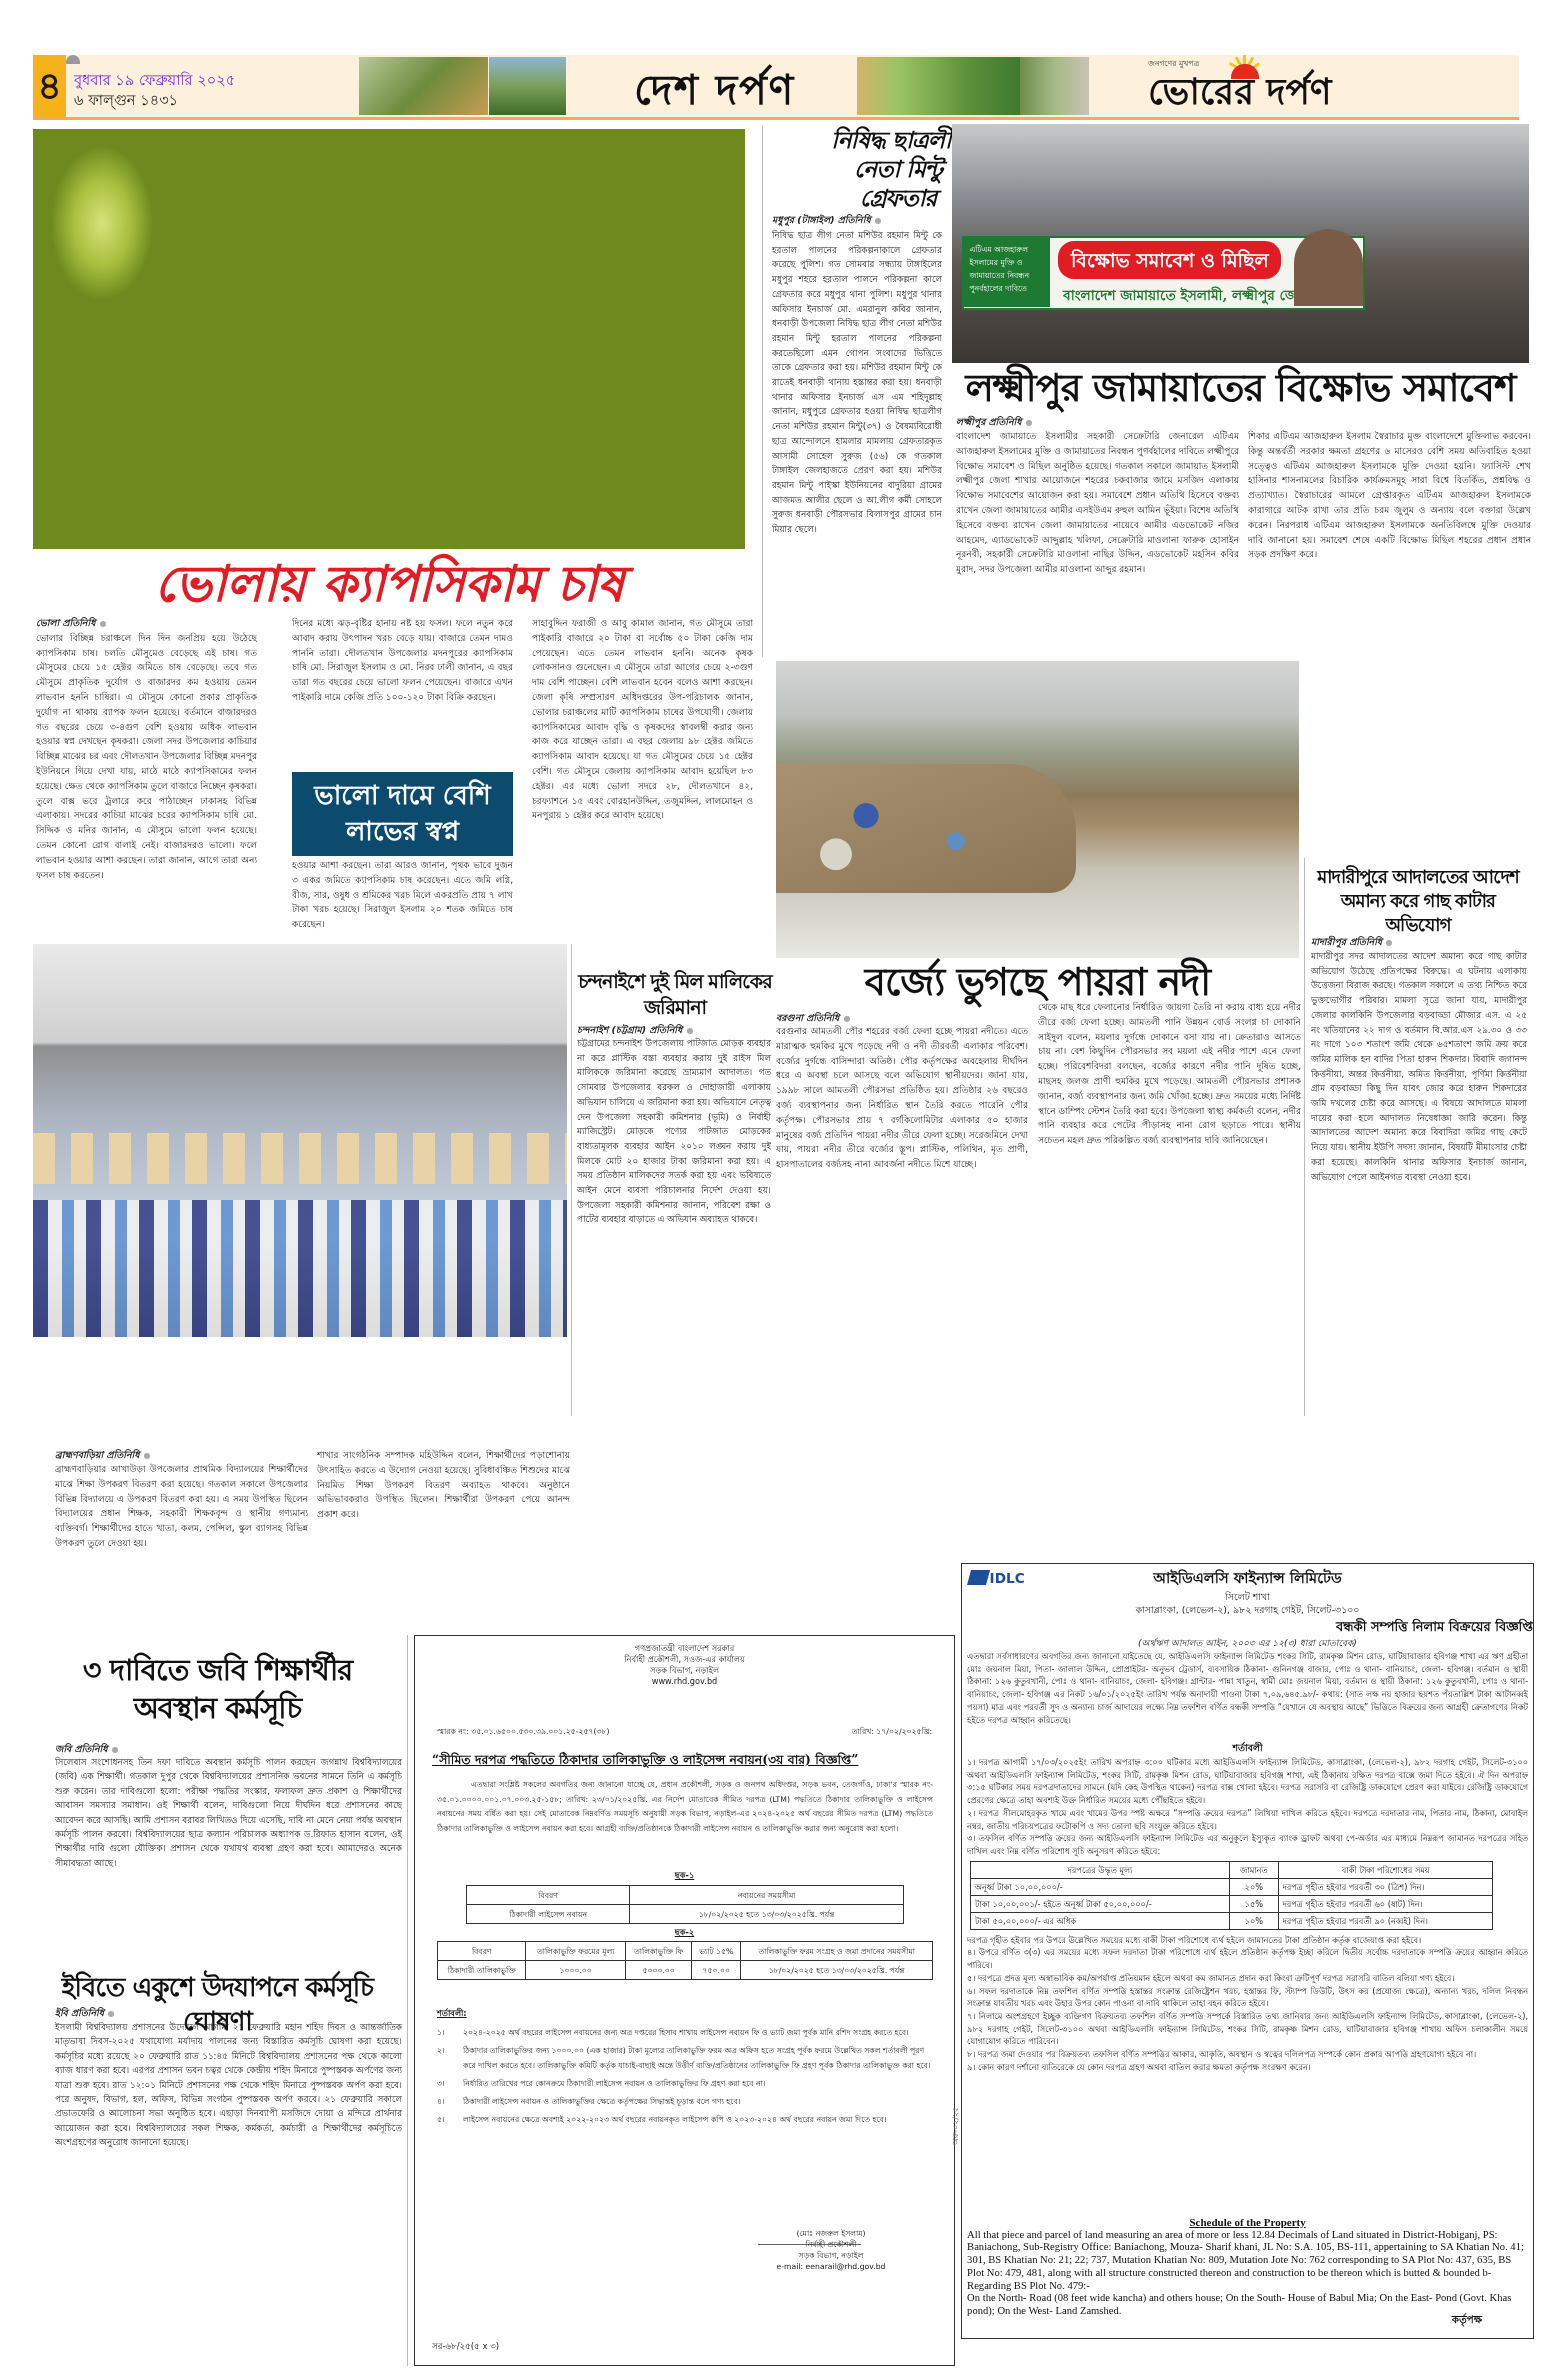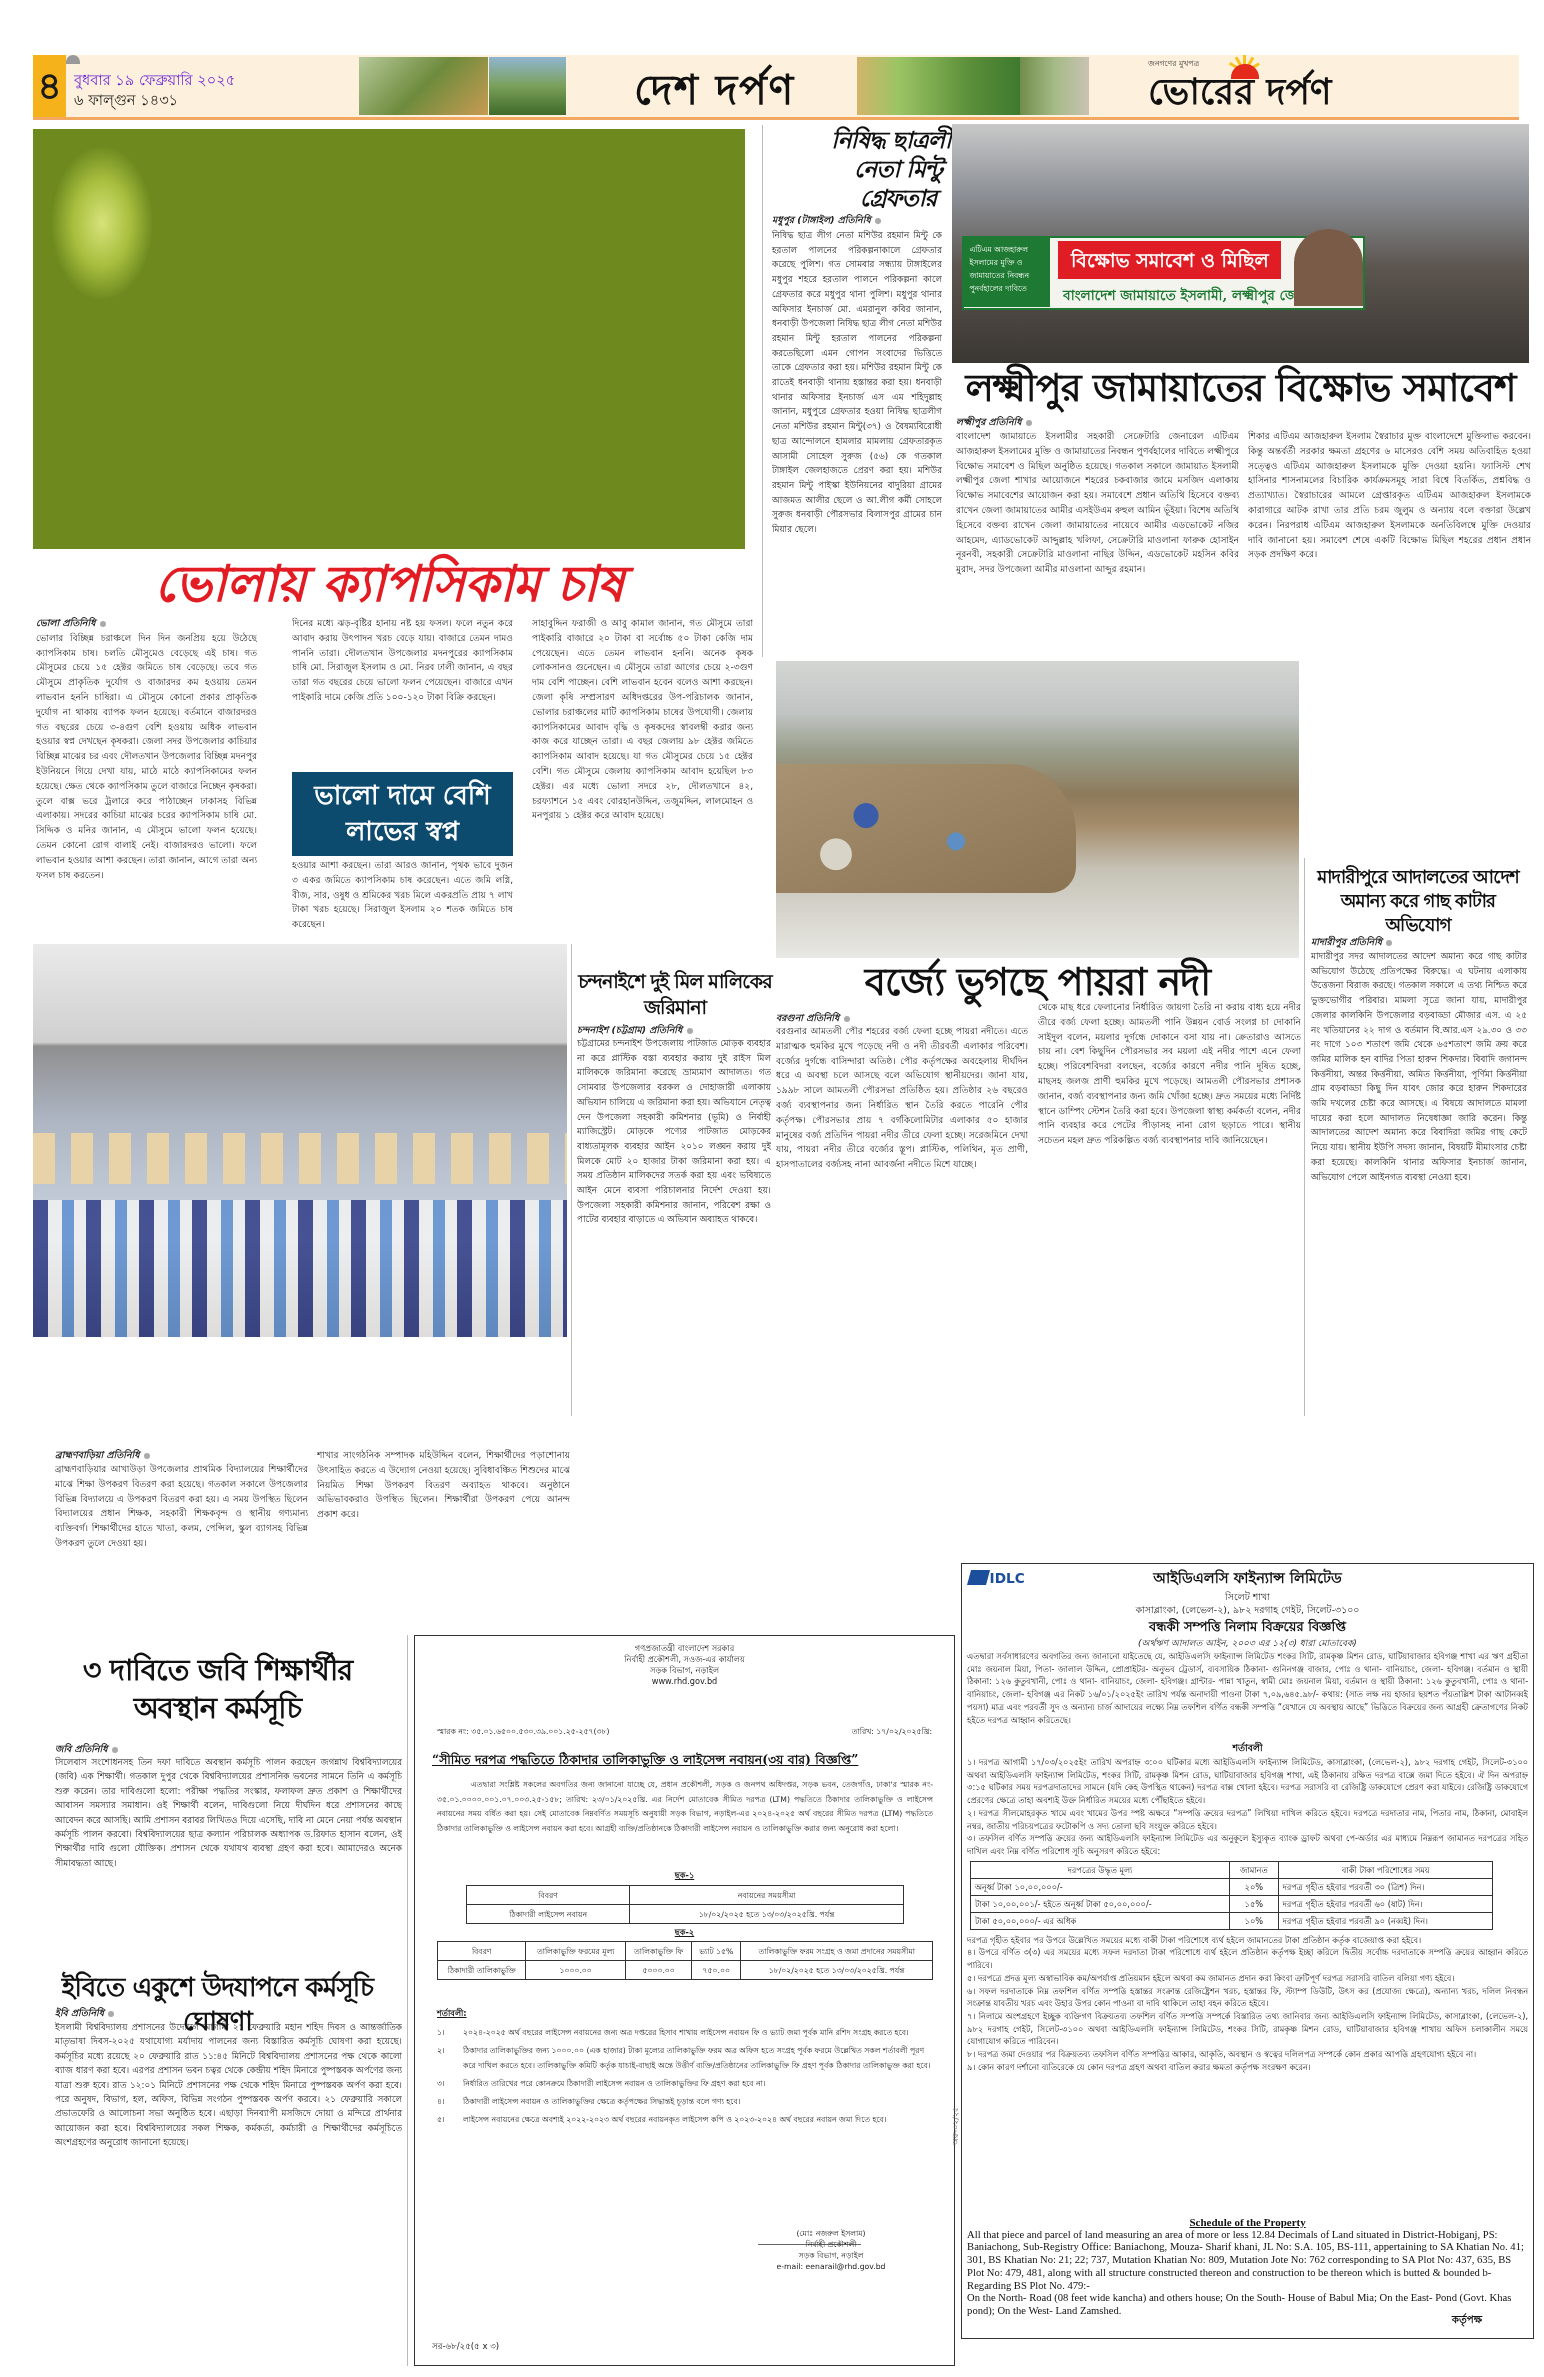--- a/index.html
+++ b/index.html
@@ -56,21 +56,21 @@
   #caps-box { left:292px; top:772px; width:221px; height:84px; background:#0c4a6e; color:#fff; text-align:center; font-family:"DejaVu Serif",serif; font-weight:bold; font-size:26px; line-height:36px; padding-top:5.1px; }
 
   
   #mintu-head { left:813px; top:125px; width:170px; font-size:23px; line-height:29px; font-style:italic; }
   #mintu-byline { left:772px; top:213px; }
   #mintu-body { left:772px; top:228px; width:170px; height:493px; font-size:8.8px; line-height:14.7px; }
 
   
   #lax-photo { left:952px; top:124px; width:577px; height:239px; background: linear-gradient(180deg, #c9c9c9 0%, #8b8f95 30%, #5c5550 60%, #3a3632 100%); }
   #lax-banner { position:absolute; left:10.3px; top:112px; width:403px; height:74px; background:#f4f4ee; border:2.6px solid #1e7a32; }
-  #lax-banner .red { position:absolute; left:94px; top:3.4px; width:223px; height:38px; background:#e01c24; color:#fff; font-family:"DejaVu Serif",serif; font-weight:bold; font-size:19px; line-height:38px; text-align:center; }
+  #lax-banner .red { position:absolute; left:94px; top:3.4px; width:223px; height:38px; background:#e01c24; color:#fff; font-family:"DejaVu Serif",serif; font-weight:bold; font-size:19px; line-height:38px; text-align:center;border-radius:16px; }
   #lax-banner .green { position:absolute; left:60px; top:46px; width:326px; font-family:"DejaVu Serif",serif; font-weight:bold; color:#1e7a32; font-size:13.7px; text-align:center; }
   #lax-banner .left { position:absolute; left:0; top:0; width:86px; height:69px; background:#1e7a32; color:#fff; font-size:7.7px; padding:5.1px; }
   #lax-banner .portrait { position:absolute; left:330px; top:-8.6px; width:69px; height:77px; border-radius:34px 34px 0 0; background:#7a5b48; }
   #lax-head { left:952px; top:364px; width:577px; font-size:38px; line-height:48px; }
   #lax-byline { left:956px; top:415px; }
   #lax-col1 { left:956px; top:429px; width:283px; height:214px; }
   #lax-col2 { left:1248px; top:429px; width:283px; height:214px; }
 
   
   #payra-photo { left:776px; top:661px; width:523px; height:297px; background:
@@ -132,21 +132,21 @@
   #rhd .sigline { position:absolute; left:343px; top:583px; width:103px; height:26px; border-bottom:0.9px solid #666; }
 
   
   #idlc { left:961px; top:1563px; width:573px; height:776px; border:1.7px solid #333; background:#fff; }
   #idlc-logo { position:absolute; left:6.9px; top:5.1px; width:82px; height:26px; }
   #idlc-logo .mark { display:inline-block; width:19px; height:15.4px; background:#1b4e9b; transform:skewX(-15deg); vertical-align:middle; }
   #idlc-logo .txt { font-family:"DejaVu Sans",sans-serif; font-weight:bold; font-size:13.7px; color:#1b4e9b; vertical-align:middle; margin-left:1.7px; }
   #idlc .co { position:absolute; left:0; top:3.4px; width:100%; text-align:center; font-family:"DejaVu Serif",serif; font-weight:bold; font-size:14.6px; color:#111; }
   #idlc .branch { position:absolute; left:0; top:26px; width:100%; text-align:center; font-size:9.4px; color:#222; }
   #idlc .addr { position:absolute; left:0; top:39px; width:100%; text-align:center; font-size:9.4px; color:#222; }
-  #idlc .ntitle { position:absolute; left:0; top:53px; width:100%; text-align:center; font-family:"DejaVu Serif",serif; font-weight:bold; font-size:13px; color:#111; }
+  #idlc .ntitle { position:absolute; left:0; top:53px; width:100%; text-align:right; font-family:"DejaVu Serif",serif; font-weight:bold; font-size:13px; color:#111; }
   #idlc .act { position:absolute; left:0; top:72px; width:100%; text-align:center; font-size:9px; color:#222;font-style:italic; }
   #idlc .intro { position:absolute; left:5.1px; top:86px; width:561px; font-size:8.2px; line-height:12.7px; text-align:justify; color:#222; height:91px; overflow:hidden; }
   #idlc .sh { position:absolute; left:0; top:177px; width:100%; text-align:center; font-weight:bold; font-size:9.4px; color:#111; }
   #idlc .terms { position:absolute; left:5.1px; top:192px; width:561px; font-size:8.2px; line-height:12.7px; text-align:justify; color:#222; }
   #idlc .terms p { margin:0; }
   #idlc table { border-collapse:collapse; width:523px; margin:3.4px 0 3.4px 3.4px; font-size:8.2px; color:#222; }
   #idlc td, #idlc th { border:0.9px solid #333; padding:1.7px 3.4px; font-weight:normal; }
   #idlc td.c, #idlc th { text-align:center; }
   #idlc .schedule { position:absolute; left:5.1px; top:652px; width:561px; font-family:"Liberation Serif", serif; font-size:10.6px; line-height:12.7px; color:#111; }
   #idlc .schedule .st { text-align:center; font-weight:bold; font-size:11px; text-decoration:underline; }

